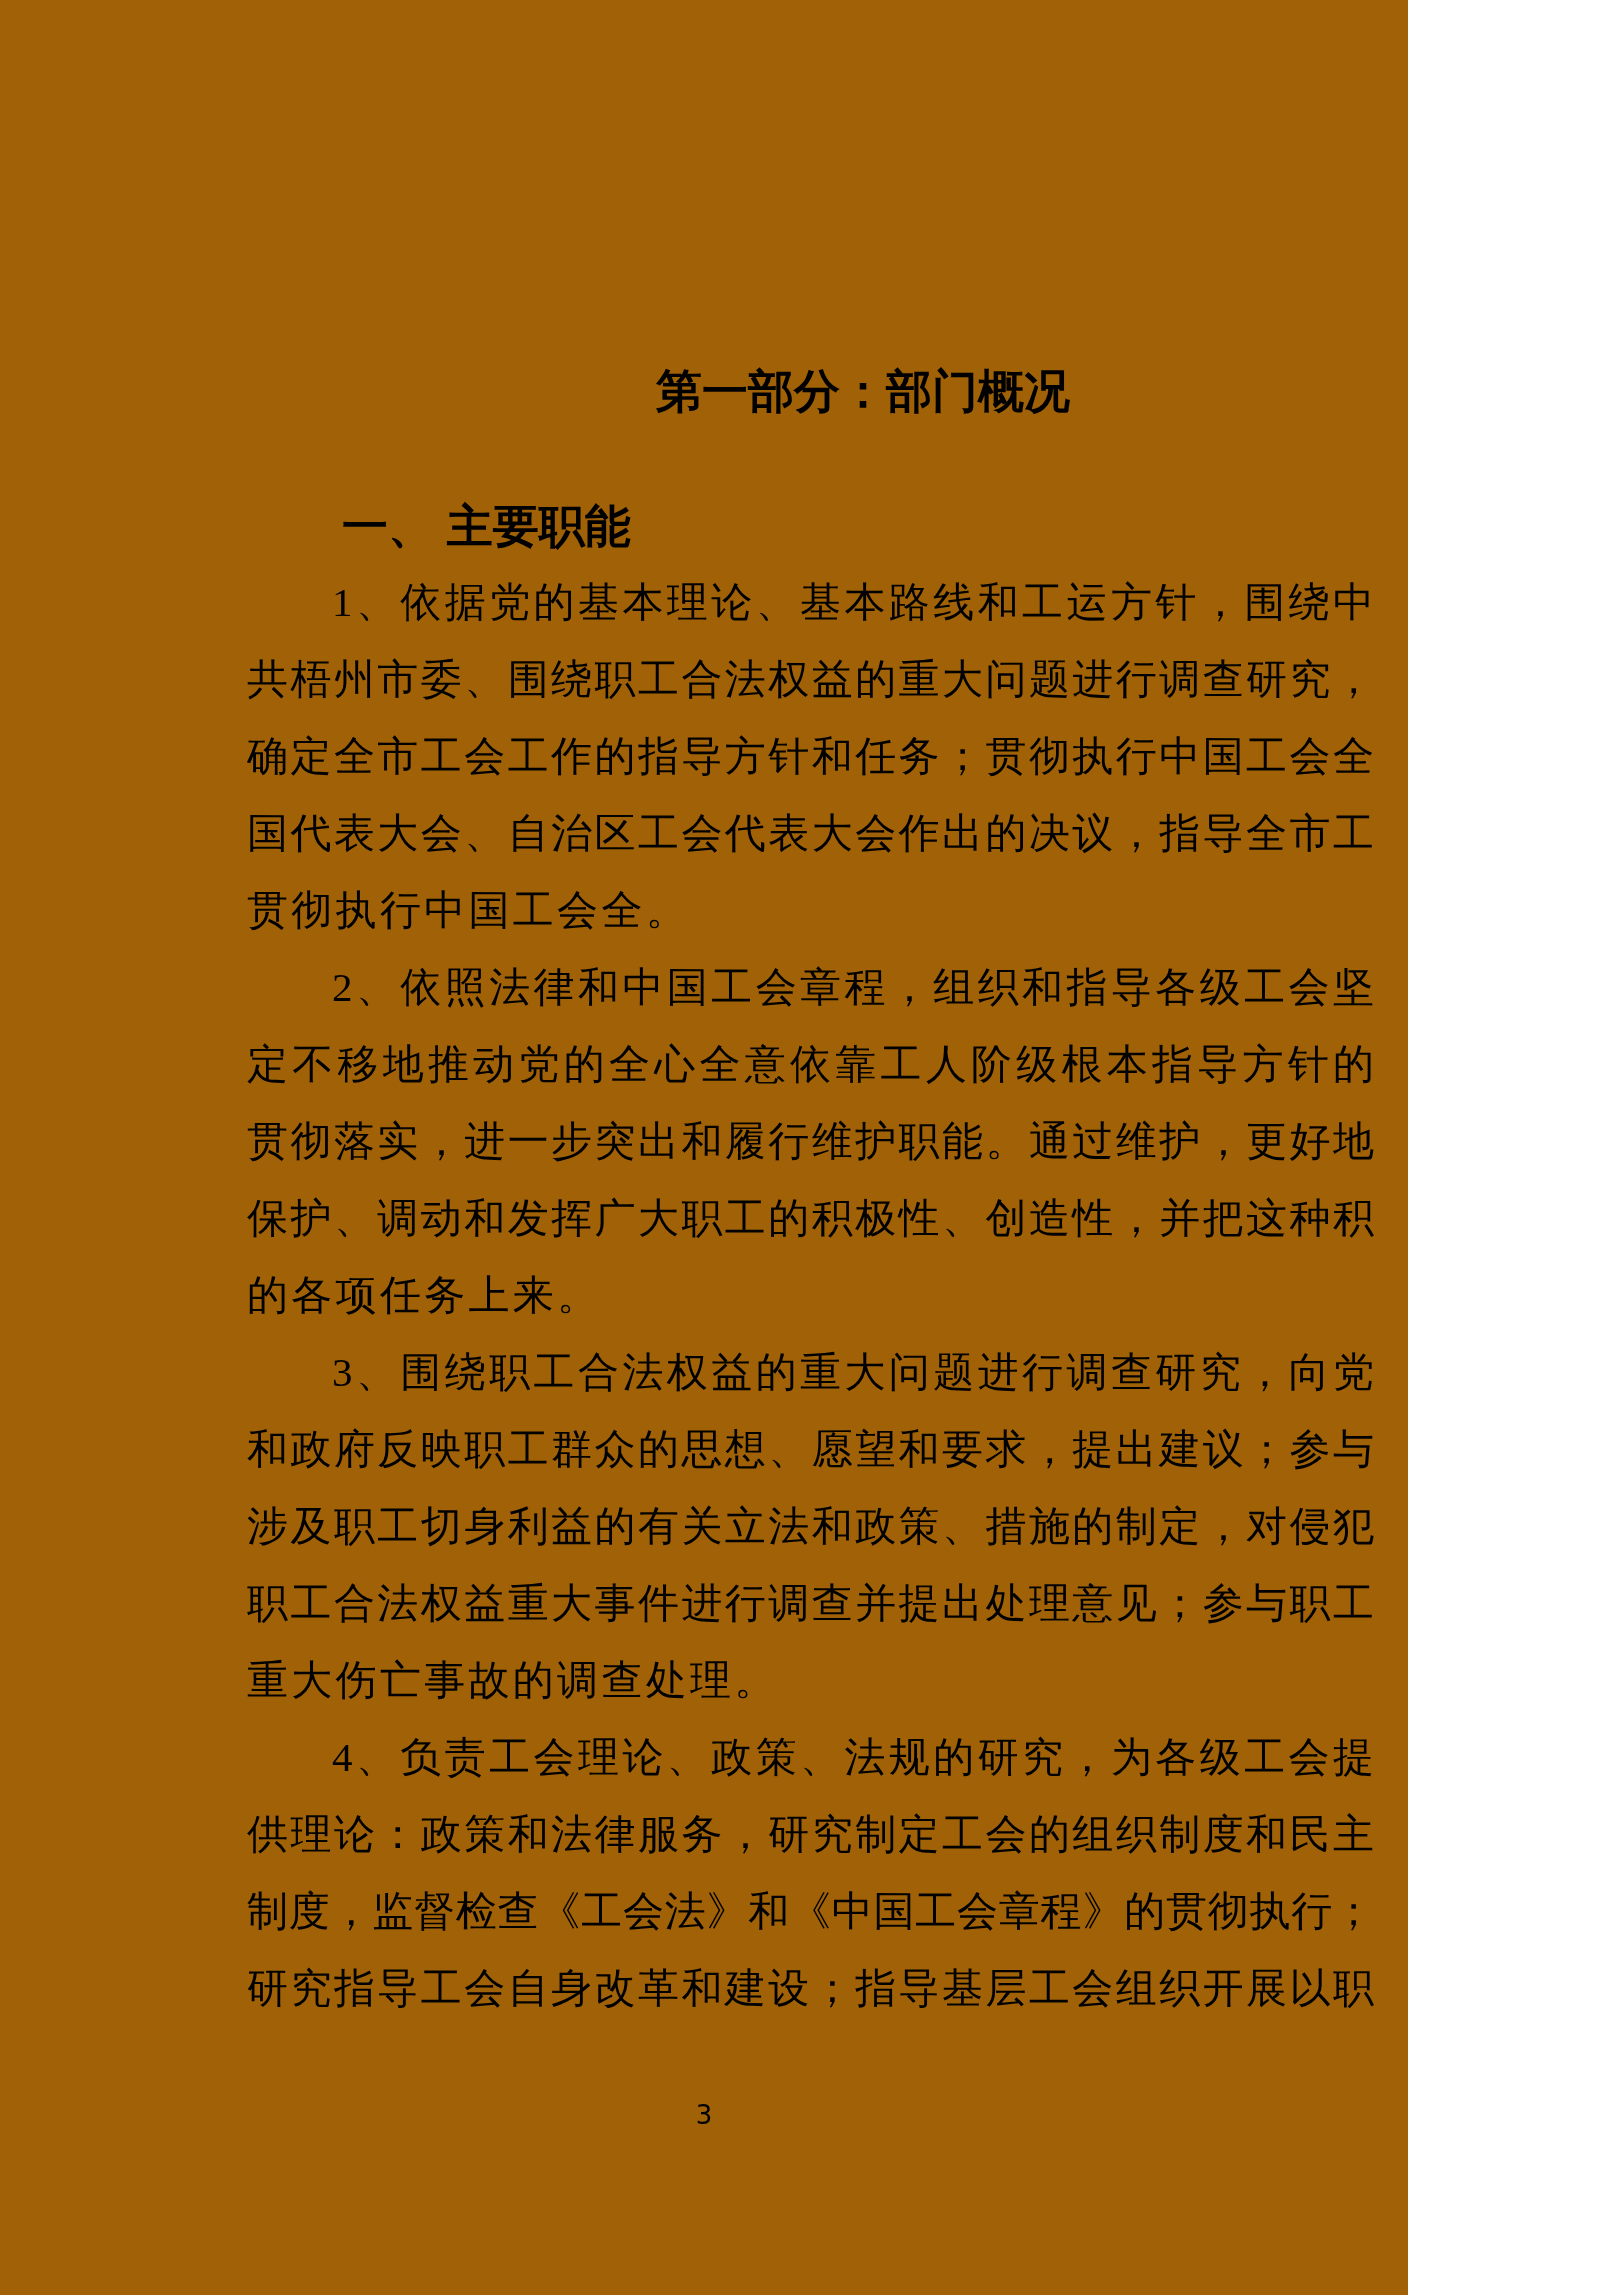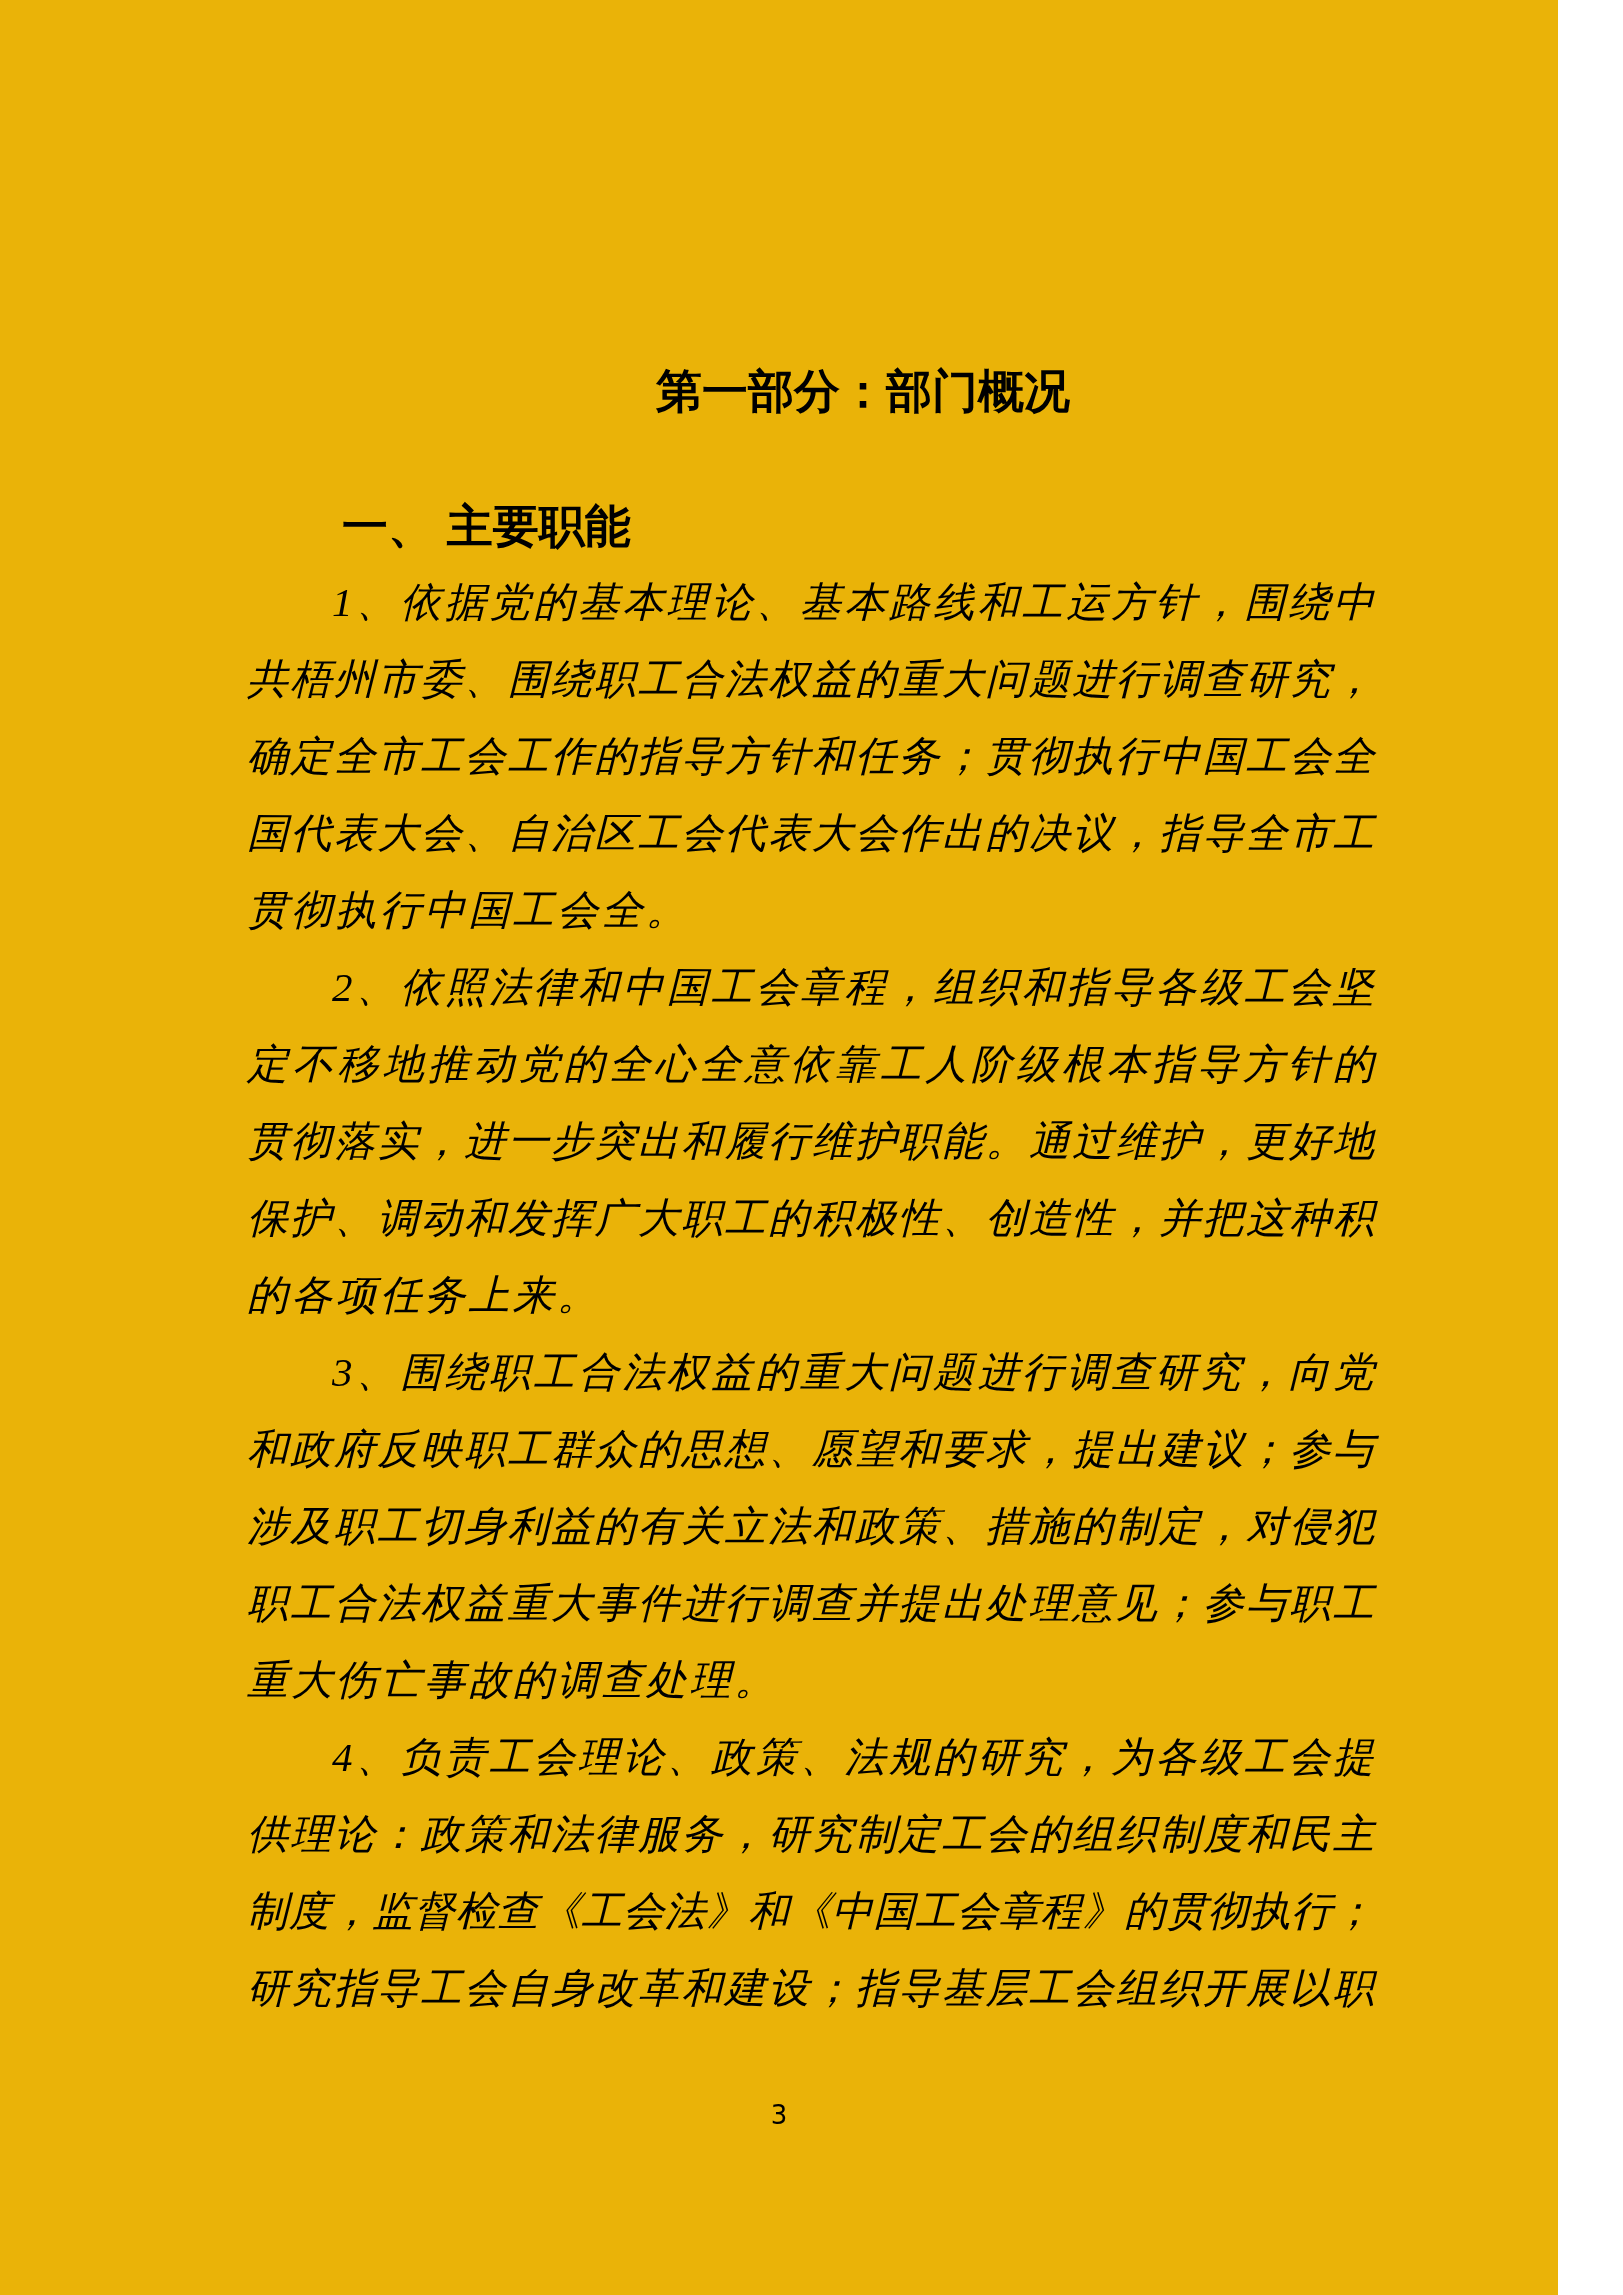--- a/index.html
+++ b/index.html
@@ -2,23 +2,23 @@
 <html style="font-size:10.5px"><head>
 <meta charset="utf-8">
 <style>
   html, body {
     margin: 0;
     padding: 0;
     background: #ffffff;
   }
   .page {
     position: relative;
-    width: 1558px;
+    width: 1408px;
     height: 2295px;
-    background: #eab308;
+    background: #a16207;
     color: #000000;
     overflow: hidden;
   }
   
   .doc-title {
     position: absolute;
     top: 357px;
     left: 656px;
     margin: 0;
     font-family: "Liberation Sans", "DejaVu Sans", sans-serif;
@@ -50,21 +50,20 @@
     font-weight: 400;
   }
   .line {
     font-size: 41px;
     height: 77px;
     line-height: 77px;
     text-align: justify;
     text-align-last: justify;
     white-space: nowrap;
     overflow: visible;
-    font-style: italic;
   }
   .line.indent {
     padding-left: 85px; 
   }
   .line.end {
     text-align: left;
     text-align-last: left;
     letter-spacing: 3.3px;
   }
   .page-number {

